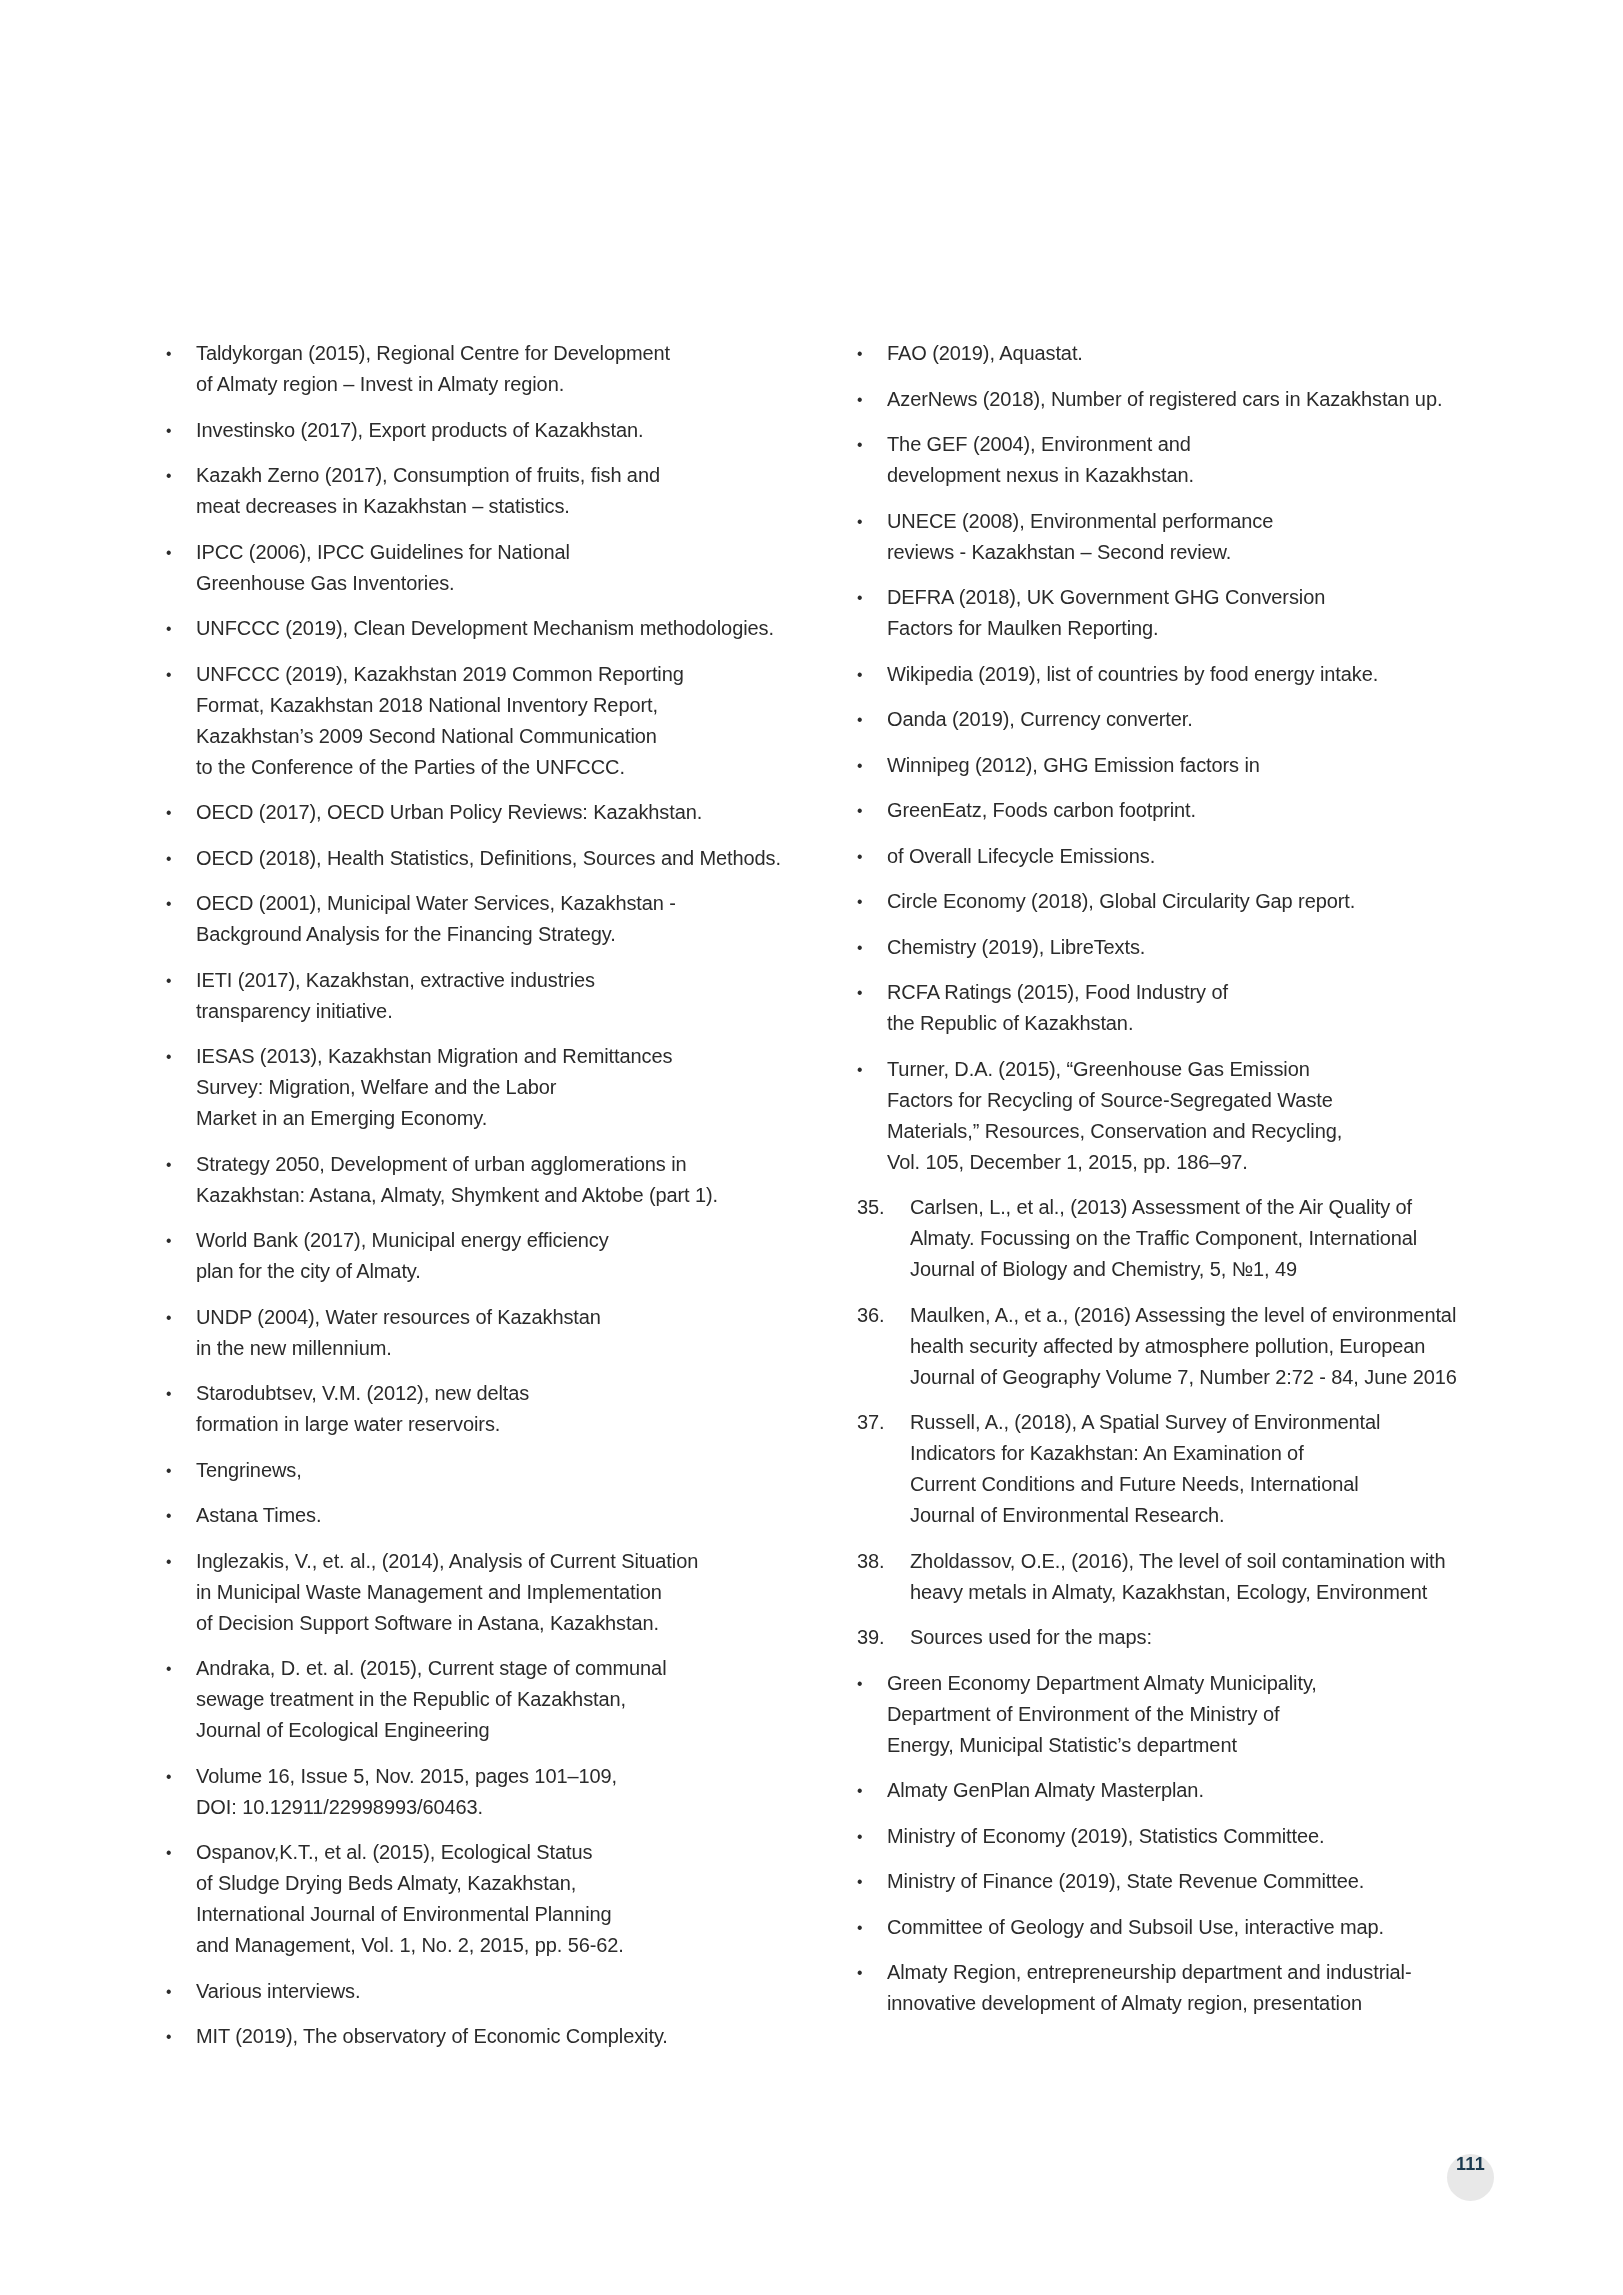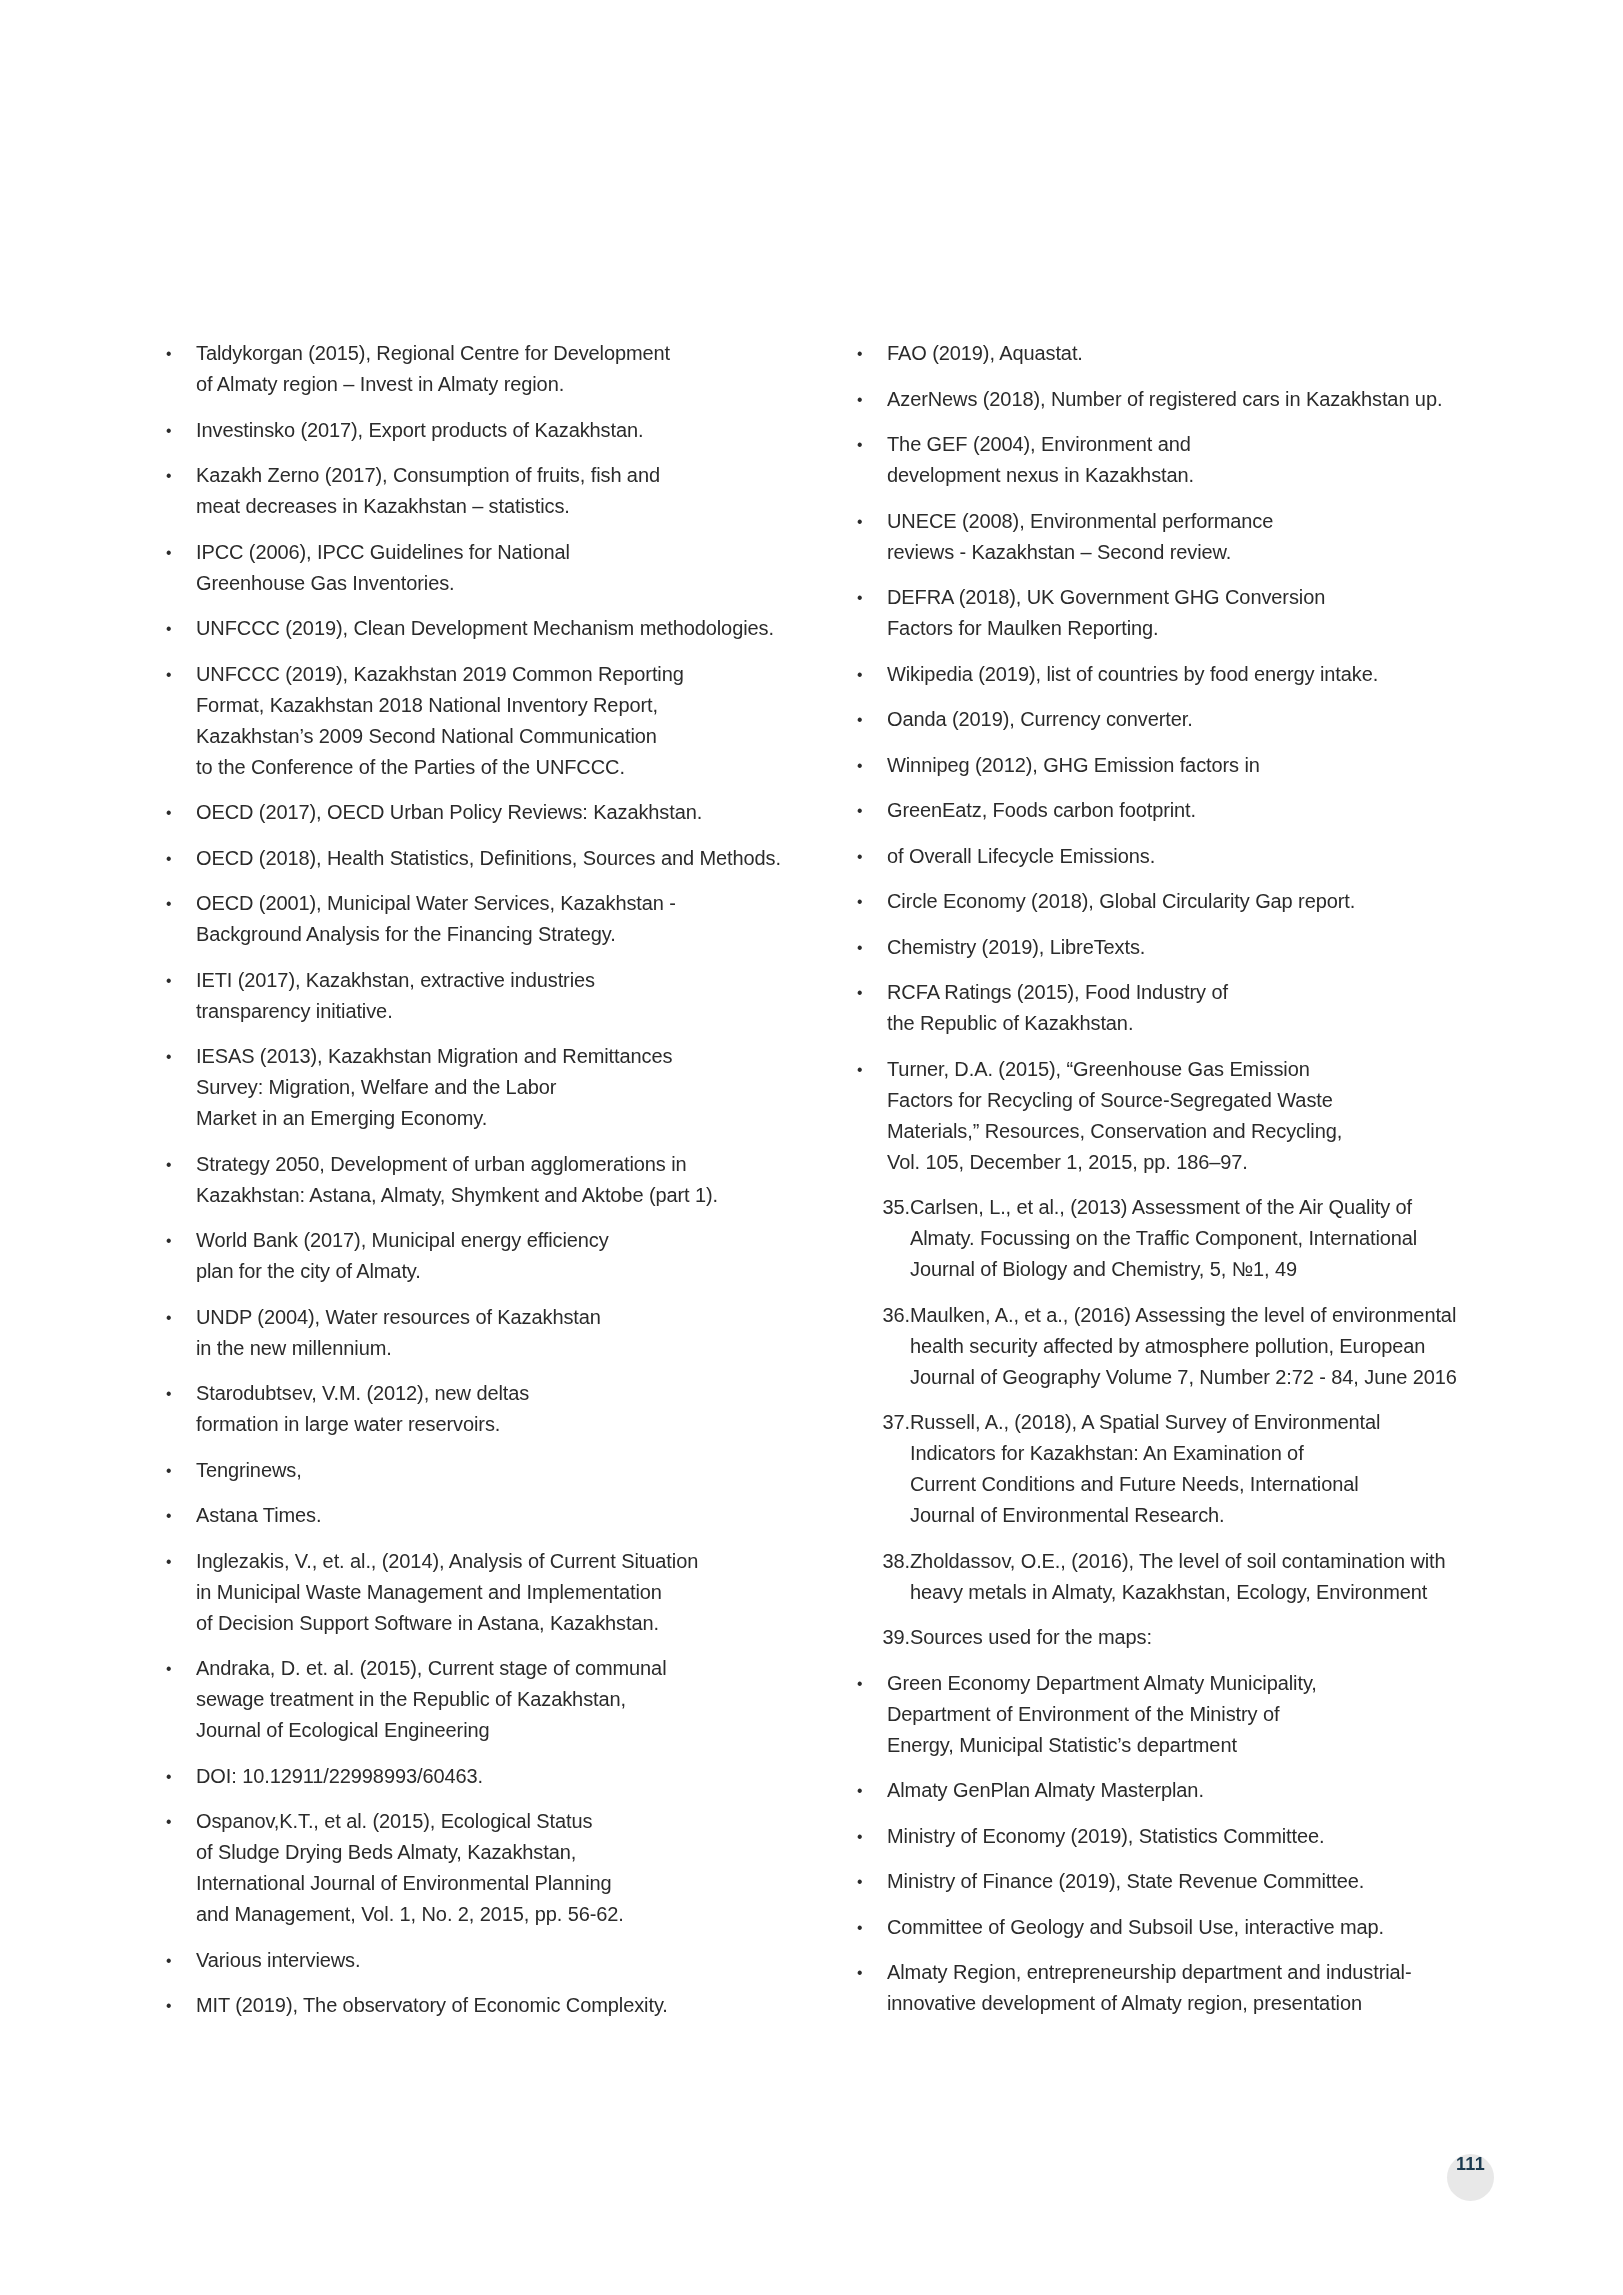--- a/index.html
+++ b/index.html
@@ -74,21 +74,20 @@
     flex: 1 1 auto;
     min-width: 0;
   }
   
   li.ref.bulleted .body {
     padding-left: 22px;
     text-indent: -22px;
   }
   li.ref.numbered .marker {
     width: 53px;
-    text-align: right;
   }
   li.ref.numbered .body {
     padding-left: 0;
     text-indent: 0;
   }
 
   .ln {
     display: block;
     white-space: pre;
   }
@@ -258,20 +257,21 @@
             <span class="marker bullet">•</span>
             <span class="body">
               <span class="ln">Andraka, D. et. al. (2015), Current stage of communal</span>
               <span class="ln cont">sewage treatment in the Republic of Kazakhstan,</span>
               <span class="ln cont">Journal of Ecological Engineering</span>
             </span>
           </li>
           <li class="ref bulleted">
             <span class="marker bullet">•</span>
             <span class="body">
+              <span class="ln">Volume 16, Issue 5, Nov. 2015, pages 101–109,</span>
               <span class="ln cont">DOI: 10.12911/22998993/60463.</span>
             </span>
           </li>
           <li class="ref bulleted">
             <span class="marker bullet">•</span>
             <span class="body">
               <span class="ln">Ospanov,K.T., et al. (2015), Ecological Status</span>
               <span class="ln cont">of Sludge Drying Beds Almaty, Kazakhstan,</span>
               <span class="ln cont">International Journal of Environmental Planning</span>
               <span class="ln cont">and Management, Vol. 1, No. 2, 2015, pp. 56-62.</span>

